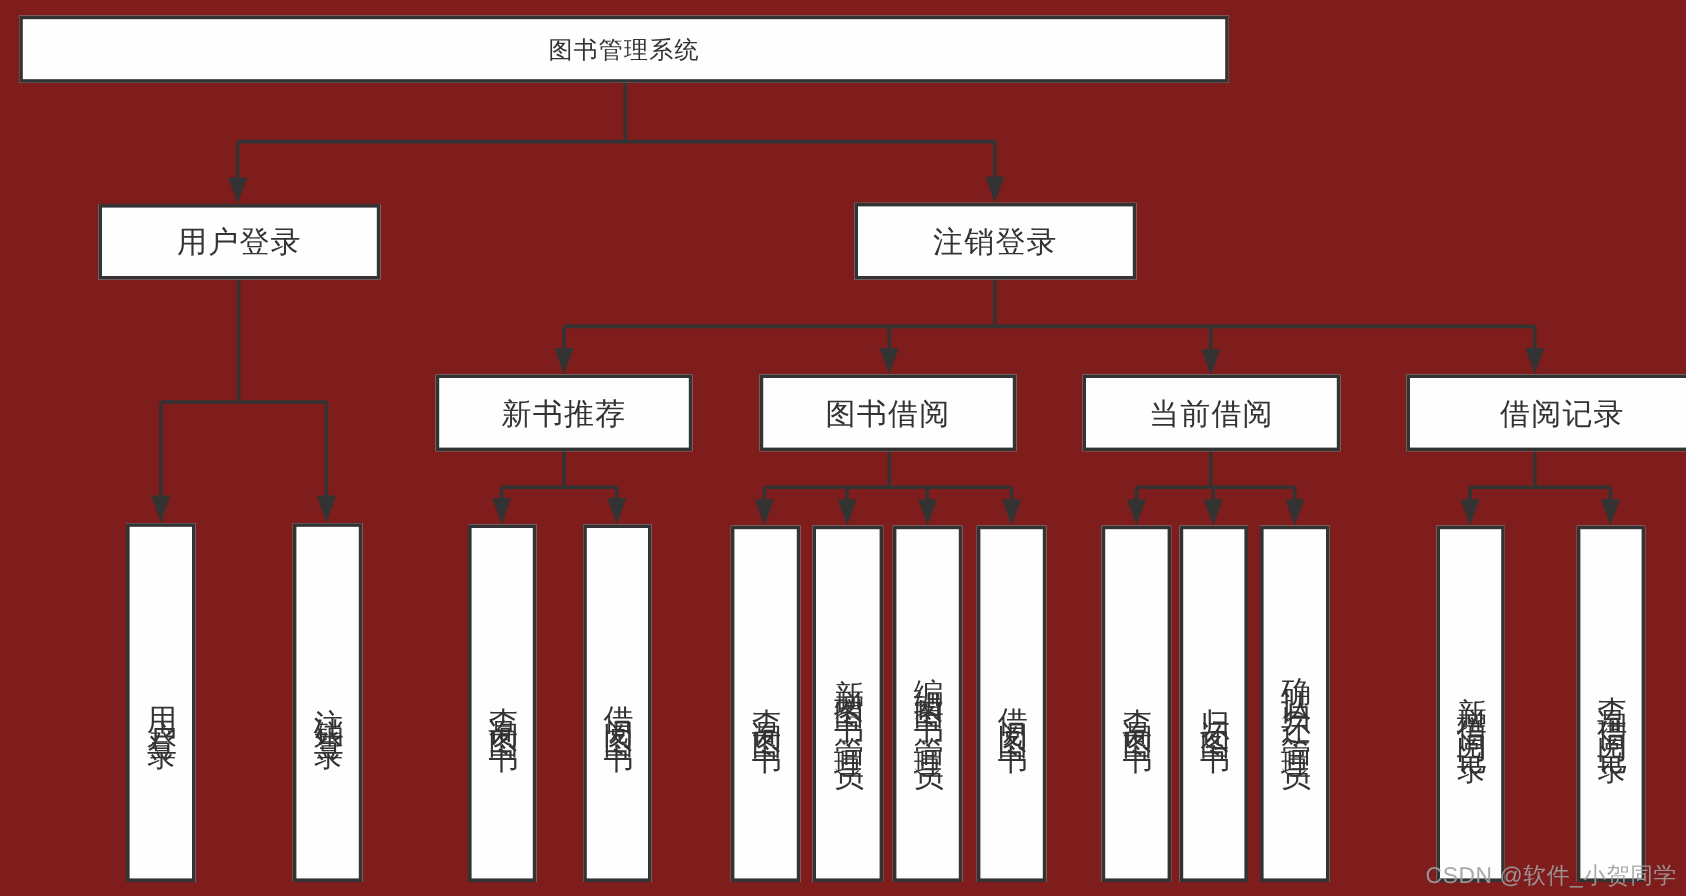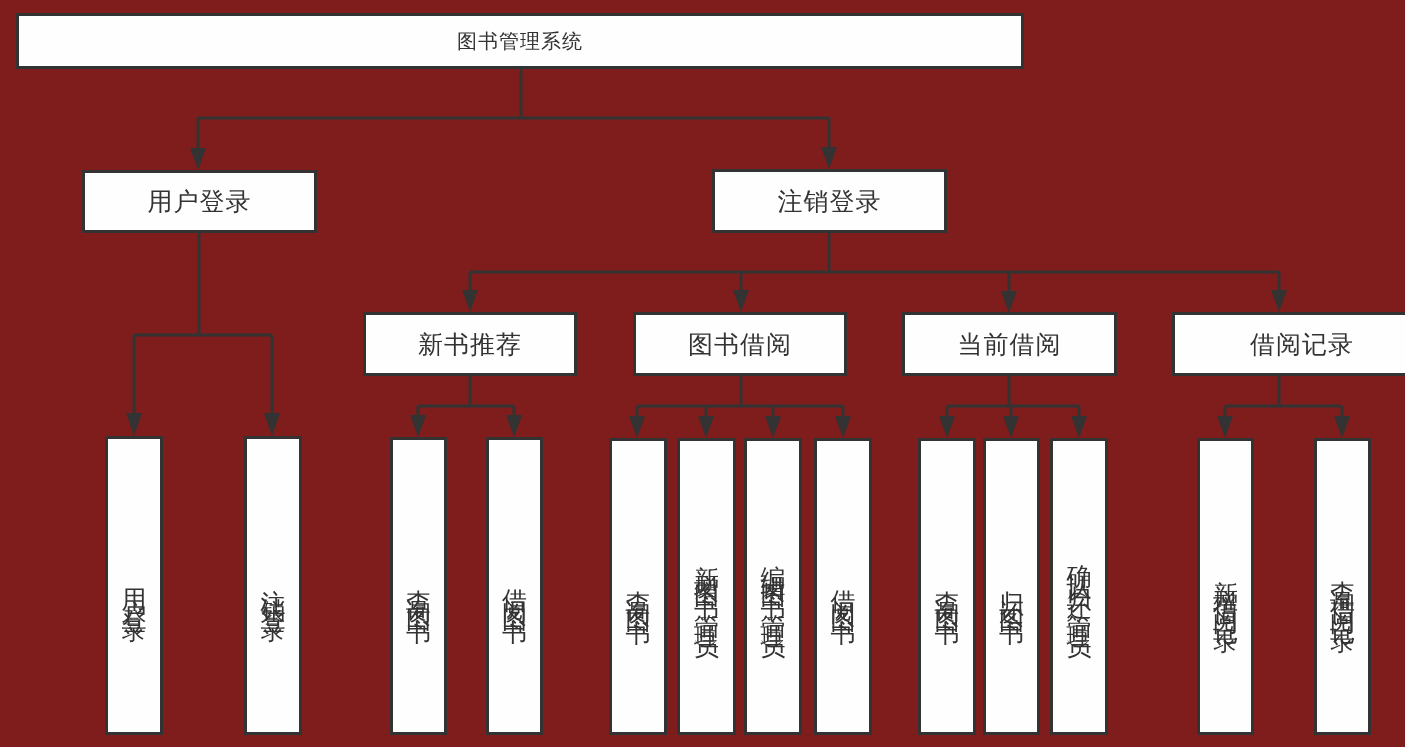--- a/index.html
+++ b/index.html
@@ -113,14 +113,15 @@
   <div class="box vert" style="left:744px; top:438px; width:58px; height:297px;">编辑图书（管理员）</div>
   <div class="box vert" style="left:814px; top:438px; width:58px; height:297px;">借阅图书</div>
 
   <div class="box vert" style="left:918px; top:438px; width:58px; height:297px;">查询图书</div>
   <div class="box vert" style="left:983px; top:438px; width:57px; height:297px;">归还图书</div>
   <div class="box vert" style="left:1050px; top:438px; width:58px; height:297px;">确认归还（管理员）</div>
 
   <div class="box vert" style="left:1197px; top:438px; width:57px; height:297px;">新增借阅记录</div>
   <div class="box vert" style="left:1314px; top:438px; width:57px; height:297px;">查询借阅记录</div>
 
+  <div class="watermark">CSDN @软件_小贺同学</div>
 
 </div>
 
 </body></html>

